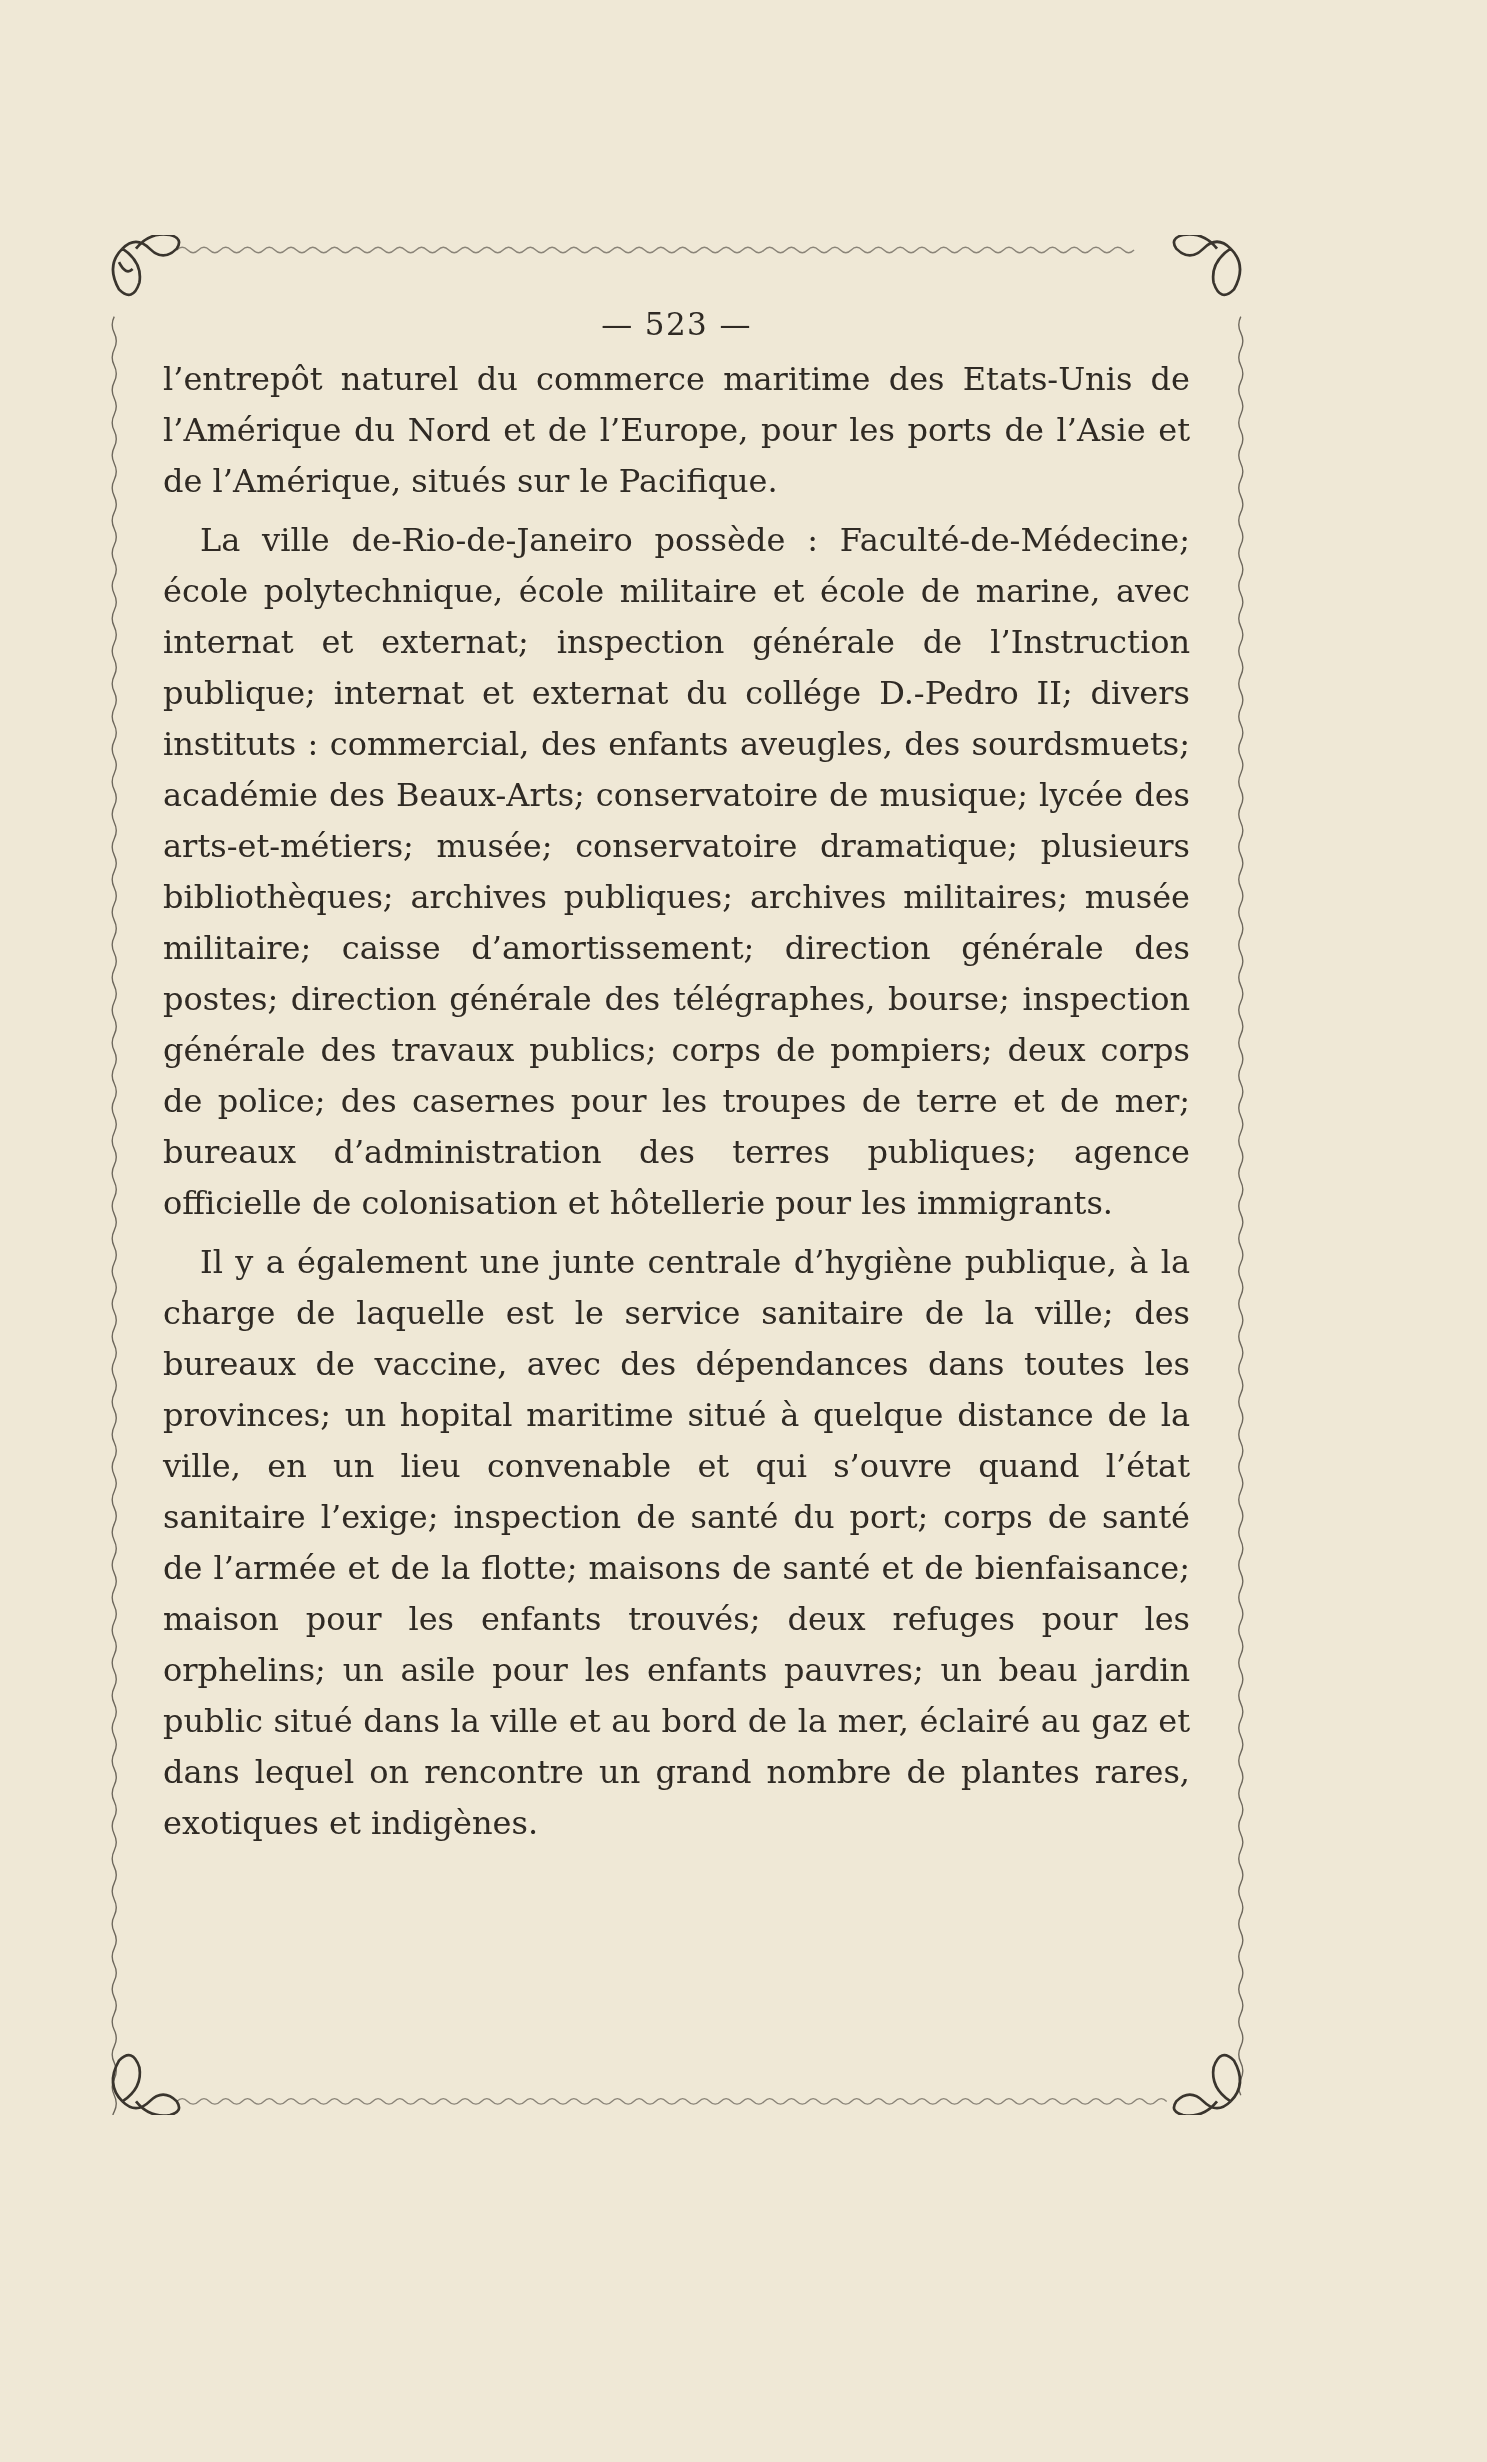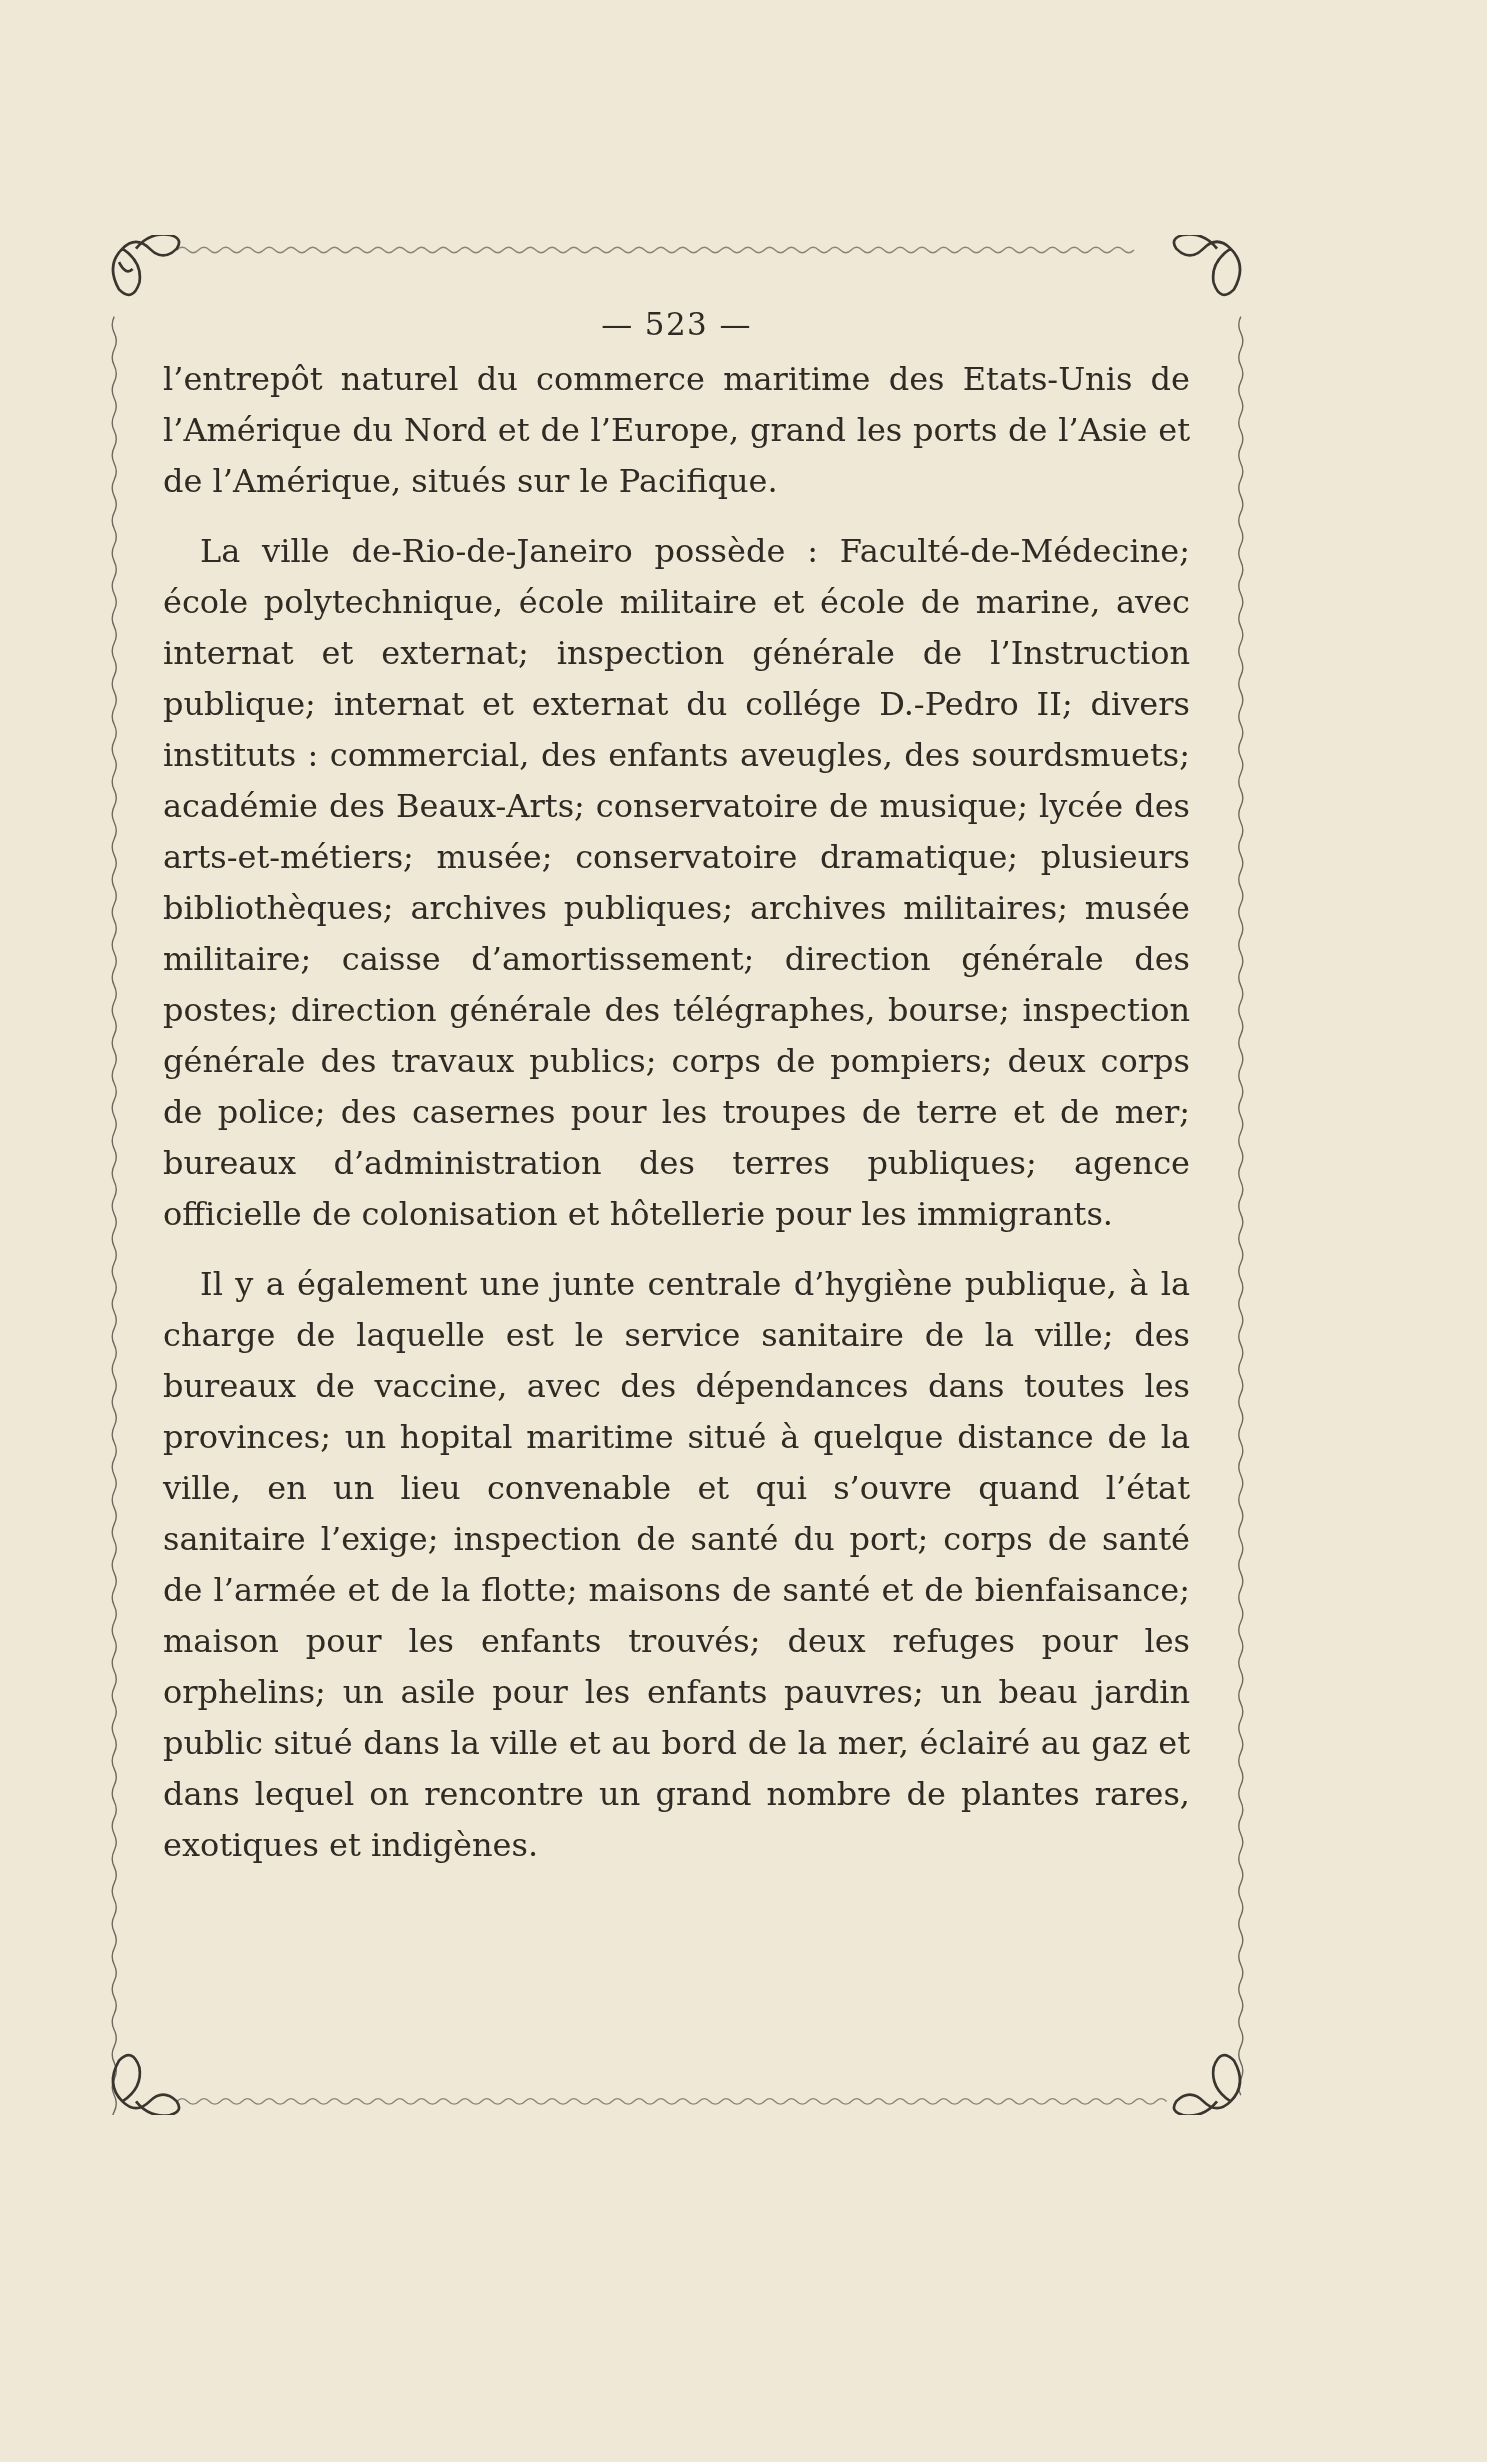--- a/index.html
+++ b/index.html
@@ -25,21 +25,21 @@
   }
   .text-body {
     position: absolute;
     left: 61px; top: 119px;
     width: 1027px;
     font-size: 32px;
     line-height: 51px;
     text-align: justify;
   }
   .para { margin: 0; }
-  .para.indent { text-indent: 37px; margin-top: 19px; }
+  .para.indent { text-indent: 37px; margin-top: 8px; }
 </style>
 </head>
 <body>
 
 <div class="frame">
   <svg class="border" viewBox="0 0 1690 2765" preserveAspectRatio="none">
     <path d="M110 22 q8 -8 16 0 t16 0 t16 0 t16 0 t16 0 t16 0 t16 0 t16 0 t16 0 t16 0 t16 0 t16 0 t16 0 t16 0 t16 0 t16 0 t16 0 t16 0 t16 0 t16 0 t16 0 t16 0 t16 0 t16 0 t16 0 t16 0 t16 0 t16 0 t16 0 t16 0 t16 0 t16 0 t16 0 t16 0 t16 0 t16 0 t16 0 t16 0 t16 0 t16 0 t16 0 t16 0 t16 0 t16 0 t16 0 t16 0 t16 0 t16 0 t16 0 t16 0 t16 0 t16 0 t16 0 t16 0 t16 0 t16 0 t16 0 t16 0 t16 0 t16 0 t16 0 t16 0 t16 0 t16 0 t16 0 t16 0 t16 0 t16 0 t16 0 t16 0 t16 0 t16 0 t16 0 t16 0 t16 0 t16 0 t16 0 t16 0 t16 0 t16 0 t16 0 t16 0 t16 0 t16 0 t16 0 t16 0 t16 0 t16 0" fill="none" stroke="#8a8478" stroke-width="2"></path>
     <path d="M110 2745 q8 -8 16 0 t16 0 t16 0 t16 0 t16 0 t16 0 t16 0 t16 0 t16 0 t16 0 t16 0 t16 0 t16 0 t16 0 t16 0 t16 0 t16 0 t16 0 t16 0 t16 0 t16 0 t16 0 t16 0 t16 0 t16 0 t16 0 t16 0 t16 0 t16 0 t16 0 t16 0 t16 0 t16 0 t16 0 t16 0 t16 0 t16 0 t16 0 t16 0 t16 0 t16 0 t16 0 t16 0 t16 0 t16 0 t16 0 t16 0 t16 0 t16 0 t16 0 t16 0 t16 0 t16 0 t16 0 t16 0 t16 0 t16 0 t16 0 t16 0 t16 0 t16 0 t16 0 t16 0 t16 0 t16 0 t16 0 t16 0 t16 0 t16 0 t16 0 t16 0 t16 0 t16 0 t16 0 t16 0 t16 0 t16 0 t16 0 t16 0 t16 0 t16 0 t16 0 t16 0 t16 0 t16 0 t16 0 t16 0 t16 0 t16 0 t16 0 t16 0" fill="none" stroke="#8a8478" stroke-width="2"></path>
     <path d="M18 120 q-6 12 0 24 t0 24 t0 24 t0 24 t0 24 t0 24 t0 24 t0 24 t0 24 t0 24 t0 24 t0 24 t0 24 t0 24 t0 24 t0 24 t0 24 t0 24 t0 24 t0 24 t0 24 t0 24 t0 24 t0 24 t0 24 t0 24 t0 24 t0 24 t0 24 t0 24 t0 24 t0 24 t0 24 t0 24 t0 24 t0 24 t0 24 t0 24 t0 24 t0 24 t0 24 t0 24 t0 24 t0 24 t0 24 t0 24 t0 24 t0 24 t0 24 t0 24 t0 24 t0 24 t0 24 t0 24 t0 24 t0 24 t0 24 t0 24 t0 24 t0 24 t0 24 t0 24 t0 24 t0 24 t0 24 t0 24 t0 24 t0 24 t0 24 t0 24 t0 24 t0 24 t0 24 t0 24 t0 24 t0 24 t0 24 t0 24 t0 24 t0 24 t0 24 t0 24 t0 24 t0 24 t0 24 t0 24 t0 24 t0 24 t0 24 t0 24 t0 24 t0 24 t0 24 t0 24 t0 24 t0 24 t0 24 t0 24 t0 24 t0 24 t0 24 t0 24 t0 24 t0 24 t0 24 t0 24 t0 24 t0 24 t0 24 t0 24 t0 24" fill="none" stroke="#6d675c" stroke-width="2"></path>
     <path d="M1675 120 q-6 12 0 24 t0 24 t0 24 t0 24 t0 24 t0 24 t0 24 t0 24 t0 24 t0 24 t0 24 t0 24 t0 24 t0 24 t0 24 t0 24 t0 24 t0 24 t0 24 t0 24 t0 24 t0 24 t0 24 t0 24 t0 24 t0 24 t0 24 t0 24 t0 24 t0 24 t0 24 t0 24 t0 24 t0 24 t0 24 t0 24 t0 24 t0 24 t0 24 t0 24 t0 24 t0 24 t0 24 t0 24 t0 24 t0 24 t0 24 t0 24 t0 24 t0 24 t0 24 t0 24 t0 24 t0 24 t0 24 t0 24 t0 24 t0 24 t0 24 t0 24 t0 24 t0 24 t0 24 t0 24 t0 24 t0 24 t0 24 t0 24 t0 24 t0 24 t0 24 t0 24 t0 24 t0 24 t0 24 t0 24 t0 24 t0 24 t0 24 t0 24 t0 24 t0 24 t0 24 t0 24 t0 24 t0 24 t0 24 t0 24 t0 24 t0 24 t0 24 t0 24 t0 24 t0 24 t0 24 t0 24 t0 24 t0 24 t0 24 t0 24 t0 24 t0 24 t0 24 t0 24 t0 24 t0 24 t0 24 t0 24 t0 24" fill="none" stroke="#6d675c" stroke-width="2"></path>
@@ -58,18 +58,18 @@
     </g>
     <g fill="none" stroke="#3a352e" stroke-width="4">
       <path d="M1660 2745 q-20 20 -40 0 q-20 -20 -40 0 q-10 15 10 20 q30 5 50 -20"></path>
       <path d="M1660 2745 q25 -25 5 -60 q-20 -20 -30 10 q-5 30 25 50"></path>
     </g>
   </svg>
 
   <div class="page-number">— 523 —</div>
 
   <div class="text-body">
-    <p class="para">l’entrepôt naturel du commerce maritime des Etats-Unis de l’Amérique du Nord et de l’Europe, grand les ports de l’Asie et de l’Amérique, situés sur le Pacifique.</p>
+    <p class="para">l’entrepôt naturel du commerce maritime des Etats-Unis de l’Amérique du Nord et de l’Europe, pour les ports de l’Asie et de l’Amérique, situés sur le Pacifique.</p>
     <p class="para indent">La ville de-Rio-de-Janeiro possède : Faculté-de-Médecine; école polytechnique, école militaire et école de marine, avec internat et externat; inspection générale de l’Instruction publique; internat et externat du collége D.-Pedro II; divers instituts : commercial, des enfants aveugles, des sourdsmuets; académie des Beaux-Arts; conservatoire de musique; lycée des arts-et-métiers; musée; conservatoire dramatique; plusieurs bibliothèques; archives publiques; archives militaires; musée militaire; caisse d’amortissement; direction générale des postes; direction générale des télégraphes, bourse; inspection générale des travaux publics; corps de pompiers; deux corps de police; des casernes pour les troupes de terre et de mer; bureaux d’administration des terres publiques; agence officielle de colonisation et hôtellerie pour les immigrants.</p>
     <p class="para indent">Il y a également une junte centrale d’hygiène publique, à la charge de laquelle est le service sanitaire de la ville; des bureaux de vaccine, avec des dépendances dans toutes les provinces; un hopital maritime situé à quelque distance de la ville, en un lieu convenable et qui s’ouvre quand l’état sanitaire l’exige; inspection de santé du port; corps de santé de l’armée et de la flotte; maisons de santé et de bienfaisance; maison pour les enfants trouvés; deux refuges pour les orphelins; un asile pour les enfants pauvres; un beau jardin public situé dans la ville et au bord de la mer, éclairé au gaz et dans lequel on rencontre un grand nombre de plantes rares, exotiques et indigènes.</p>
   </div>
 </div>
 
 
 </body></html>

